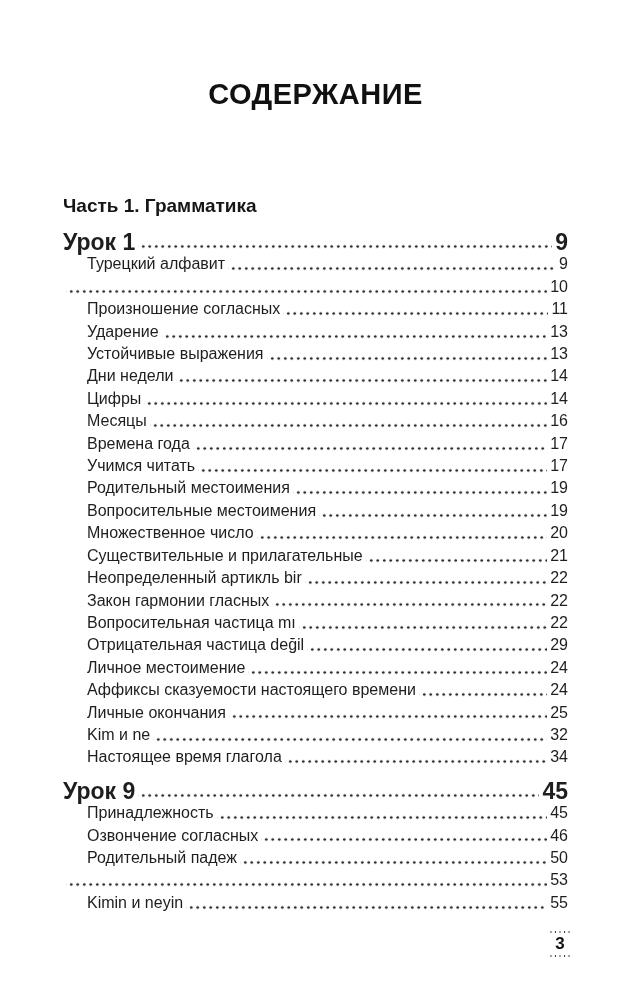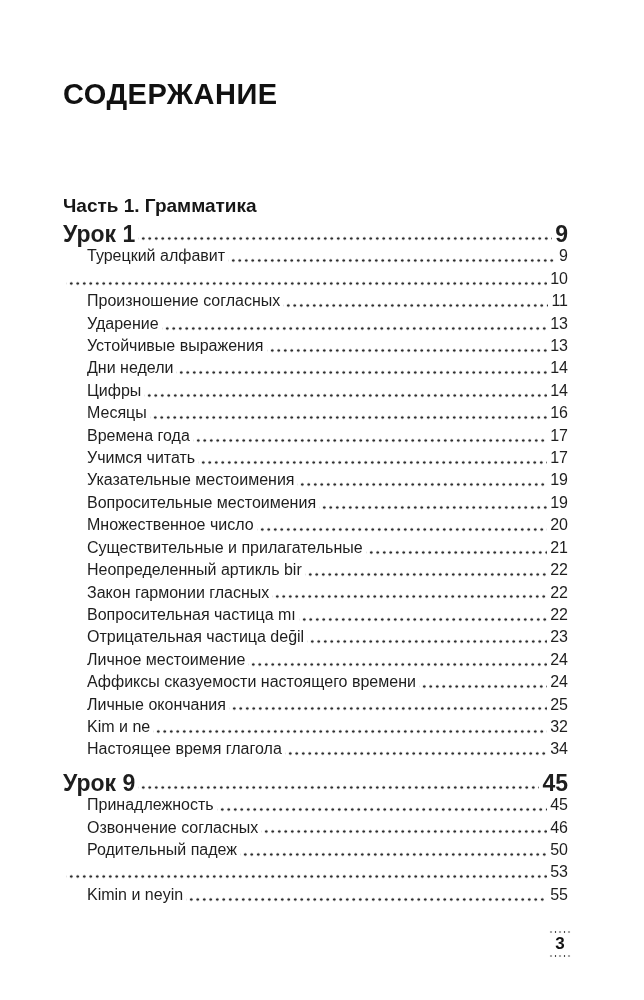--- a/index.html
+++ b/index.html
@@ -18,23 +18,24 @@
     background: #fff;
     padding: 78px 76px 0 63px;
     overflow: hidden;
   }
   .page-title {
     margin: 0;
     font-size: 29px;
     font-weight: 700;
     letter-spacing: 0.5px;
     color: #111;
+    text-align: center;
   }
   .section-heading {
-    margin: 84px 0 6px 0;
+    margin: 84px 0 14px 0;
     font-size: 19px;
     font-weight: 700;
     color: #161616;
   }
   .lesson-block { margin: 0 0 11px 0; }
   .toc-row {
     display: flex;
     line-height: 22.4px;
     font-size: 16px;
   }
@@ -130,21 +131,21 @@
           <span class="toc-title">Времена года</span>
           <span class="leader"></span>
           <span class="toc-page">17</span>
         </div>
         <div class="toc-row item-row">
           <span class="toc-title">Учимся читать</span>
           <span class="leader"></span>
           <span class="toc-page">17</span>
         </div>
         <div class="toc-row item-row">
-          <span class="toc-title">Указательные местоимения</span>
+          <span class="toc-title">Родительный местоимения</span>
           <span class="leader"></span>
           <span class="toc-page">19</span>
         </div>
         <div class="toc-row item-row">
           <span class="toc-title">Вопросительные местоимения</span>
           <span class="leader"></span>
           <span class="toc-page">19</span>
         </div>
         <div class="toc-row item-row">
           <span class="toc-title">Множественное число</span>
@@ -167,21 +168,21 @@
           <span class="toc-page">22</span>
         </div>
         <div class="toc-row item-row">
           <span class="toc-title">Вопросительная частица mı</span>
           <span class="leader"></span>
           <span class="toc-page">22</span>
         </div>
         <div class="toc-row item-row">
           <span class="toc-title">Отрицательная частица değil</span>
           <span class="leader"></span>
-          <span class="toc-page">23</span>
+          <span class="toc-page">29</span>
         </div>
         <div class="toc-row item-row">
           <span class="toc-title">Личное местоимение</span>
           <span class="leader"></span>
           <span class="toc-page">24</span>
         </div>
         <div class="toc-row item-row">
           <span class="toc-title">Аффиксы сказуемости настоящего времени</span>
           <span class="leader"></span>
           <span class="toc-page">24</span>

